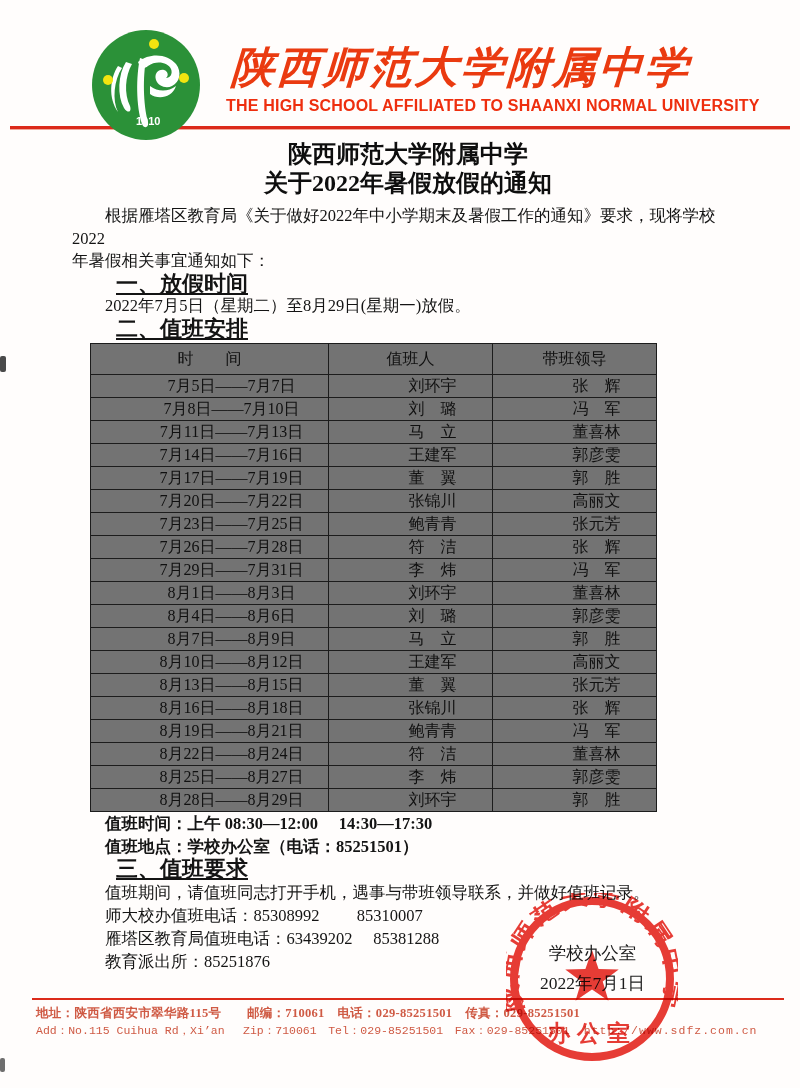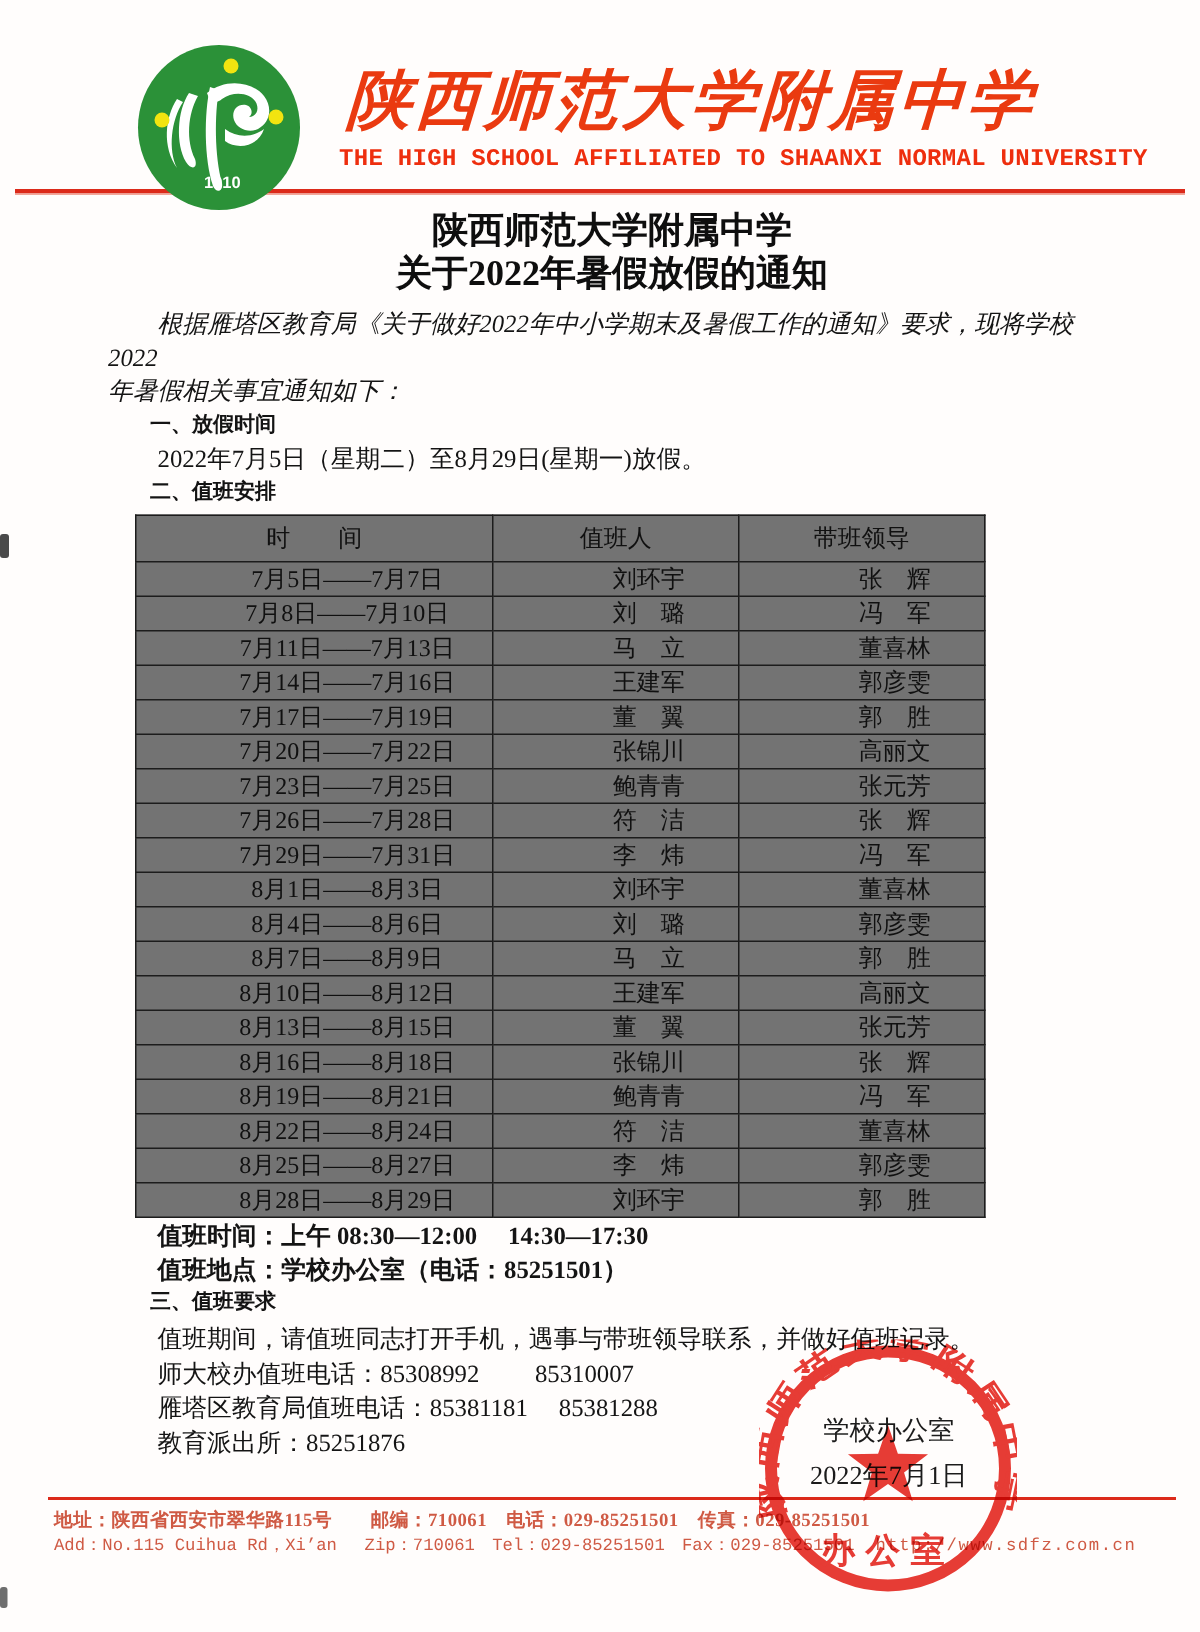--- a/index.html
+++ b/index.html
@@ -30,41 +30,41 @@
     font-weight: bold;
     font-size: 43px;
     letter-spacing: 3px;
     color: #ea3a10;
     white-space: nowrap;
     transform: skewX(-3deg);
     line-height: 1.1;
   }
   .english-title {
     margin-top: 6px;
-    font-family: Liberation Mono, monospace;
+    font-family: Liberation Sans, sans-serif;
     font-weight: bold;
     font-size: 16px;
     letter-spacing: 0.2px;
     color: #ee2e0e;
     white-space: nowrap;
   }
   .double-rule {
     margin: 6px 10px 0 10px;
     height: 4px;
     border-top: 3px solid #dc2a1a;
     border-bottom: 1px solid #f2a89b;
   }
 
   
   main { padding: 6px 56px 0 72px; }
   .doc-title { text-align: center; font-size: 24px; font-weight: bold; line-height: 29px; margin-top: 4px; color: #0e0e0e; }
   .intro { margin-top: 7px; font-size: 16.5px; line-height: 22.5px; }
-  .intro .line { display: block; font-style: italic; }
+  .intro .line { display: block; }
   .indent { text-indent: 2em; }
-  .heading { font-size: 14px; font-weight: bold; line-height: 22.5px; text-indent: 2em; }
+  .heading { font-size: 22px; font-weight: bold; line-height: 22.5px; text-indent: 2em; text-decoration: underline; }
   .body-line { font-size: 16.5px; line-height: 22.5px; font-family: Liberation Serif, serif; }
 
   
   table.duty {
     border-collapse: collapse;
     table-layout: fixed;
     width: 566px;
     margin: 3px 0 0 18px;
     background: #737373;
   }
@@ -303,21 +303,21 @@
           </tr>
         </tbody>
     </table>
 
     <div class="notes-block">
       <div class="note bold">值班时间：上午 08:30—12:00　 14:30—17:30</div>
       <div class="note bold">值班地点：学校办公室（电话：85251501）</div>
       <div class="heading">三、值班要求</div>
       <div class="note">值班期间，请值班同志打开手机，遇事与带班领导联系，并做好值班记录。</div>
       <div class="note">师大校办值班电话：85308992　　 85310007</div>
-      <div class="note">雁塔区教育局值班电话：85381181　 85381288</div>
+      <div class="note">雁塔区教育局值班电话：63439202　 85381288</div>
       <div class="note">教育派出所：85251876</div>
     </div>
   </main>
 
   <div class="signature">
     <div>学校办公室</div>
     <div>2022年7月1日</div>
   </div>
 
   <div class="stamp">

